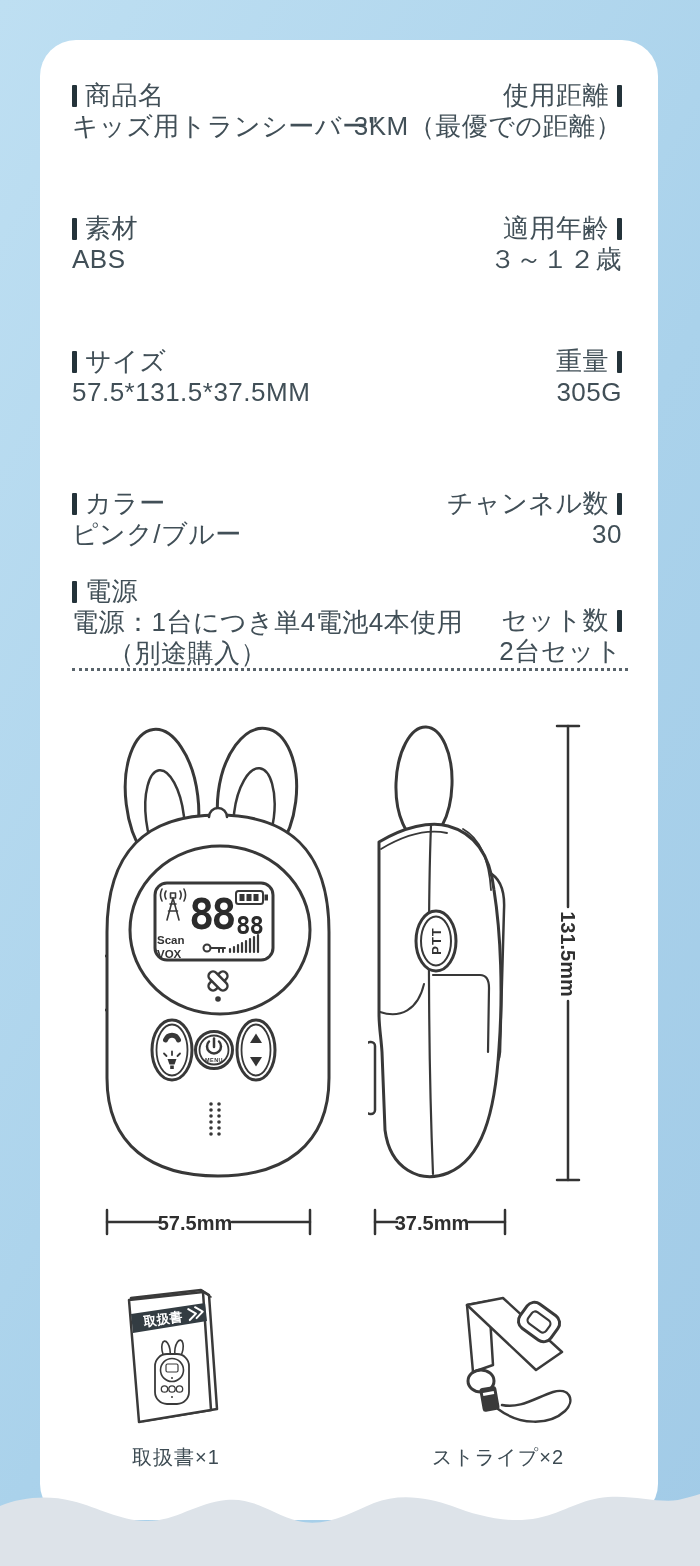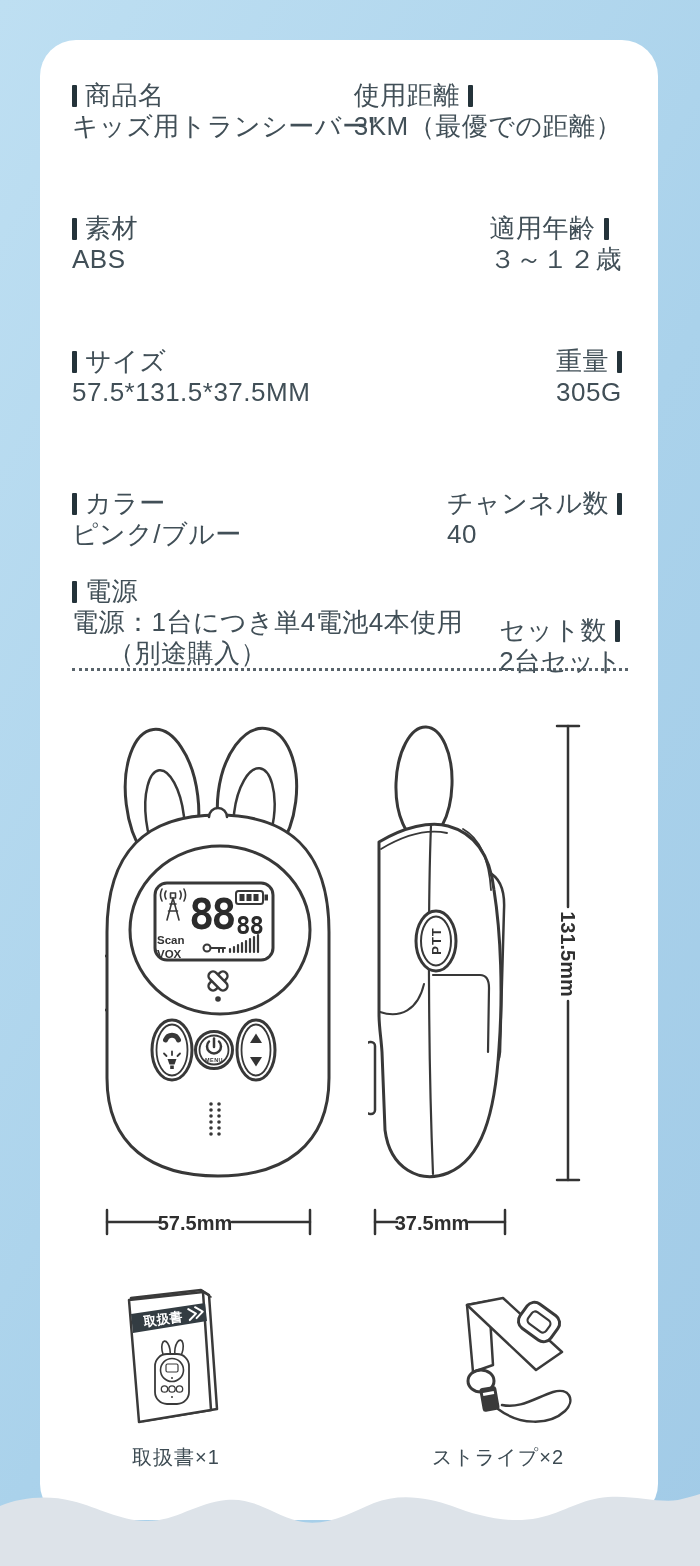--- a/index.html
+++ b/index.html
@@ -6,22 +6,22 @@
   body{font-family:"Liberation Sans",sans-serif;}
   .stage{position:relative;width:700px;height:1566px;overflow:hidden;
          background:linear-gradient(120deg,#bedff2 0%,#aad2eb 55%,#a2cbe7 100%);text-decoration:underline;}
   .card{position:absolute;left:40px;top:40px;width:618px;height:1480px;
         background:#ffffff;border-radius:36px;}
   .abs{position:absolute;}
   
   .spec-row{position:absolute;left:72px;width:550px;height:64px;}
   .cell{position:absolute;top:0;}
   .cell.left{left:0;text-align:left;}
-  .cell.right{right:0;}
-  .cell.offset{top:39px;}
+  .cell.right{right:0;text-align:right;}
+  .cell.offset{top:29px;}
   .lbl,.val{font-size:26px;line-height:31px;color:#414f57;letter-spacing:.5px;white-space:nowrap;}
   .bar{display:inline-block;width:5px;height:22px;background:#24333a;border-radius:1px;vertical-align:-3px;}
   .left .bar{margin-right:8px;}
   .right .bar{margin-left:8px;}
   .val.indent2{padding-left:36px;}
   .dotted{position:absolute;left:72px;top:668px;width:556px;border-top:3px dotted #59646b;}
   .acc-label{position:absolute;top:1440px;font-size:20px;line-height:34px;color:#3d4b53;
              text-align:center;letter-spacing:1px;}
   svg{display:block;}
   svg text{font-family:"Liberation Sans",sans-serif;}
@@ -66,21 +66,21 @@
     </div>
   </div>
 
   <div class="spec-row" style="top:488px">
     <div class="cell left">
       <div class="lbl"><span class="bar"></span><span>カラー</span></div>
       <div class="val">ピンク/ブルー</div>
     </div>
     <div class="cell right">
       <div class="lbl"><span>チャンネル数</span><span class="bar"></span></div>
-      <div class="val">40</div>
+      <div class="val">30</div>
     </div>
   </div>
 
   <div class="spec-row" style="top:576px">
     <div class="cell left">
       <div class="lbl"><span class="bar"></span><span>電源</span></div>
       <div class="val">電源：1台につき単4電池4本使用</div>
       <div class="val indent2">（別途購入）</div>
     </div>
     <div class="cell right offset">

